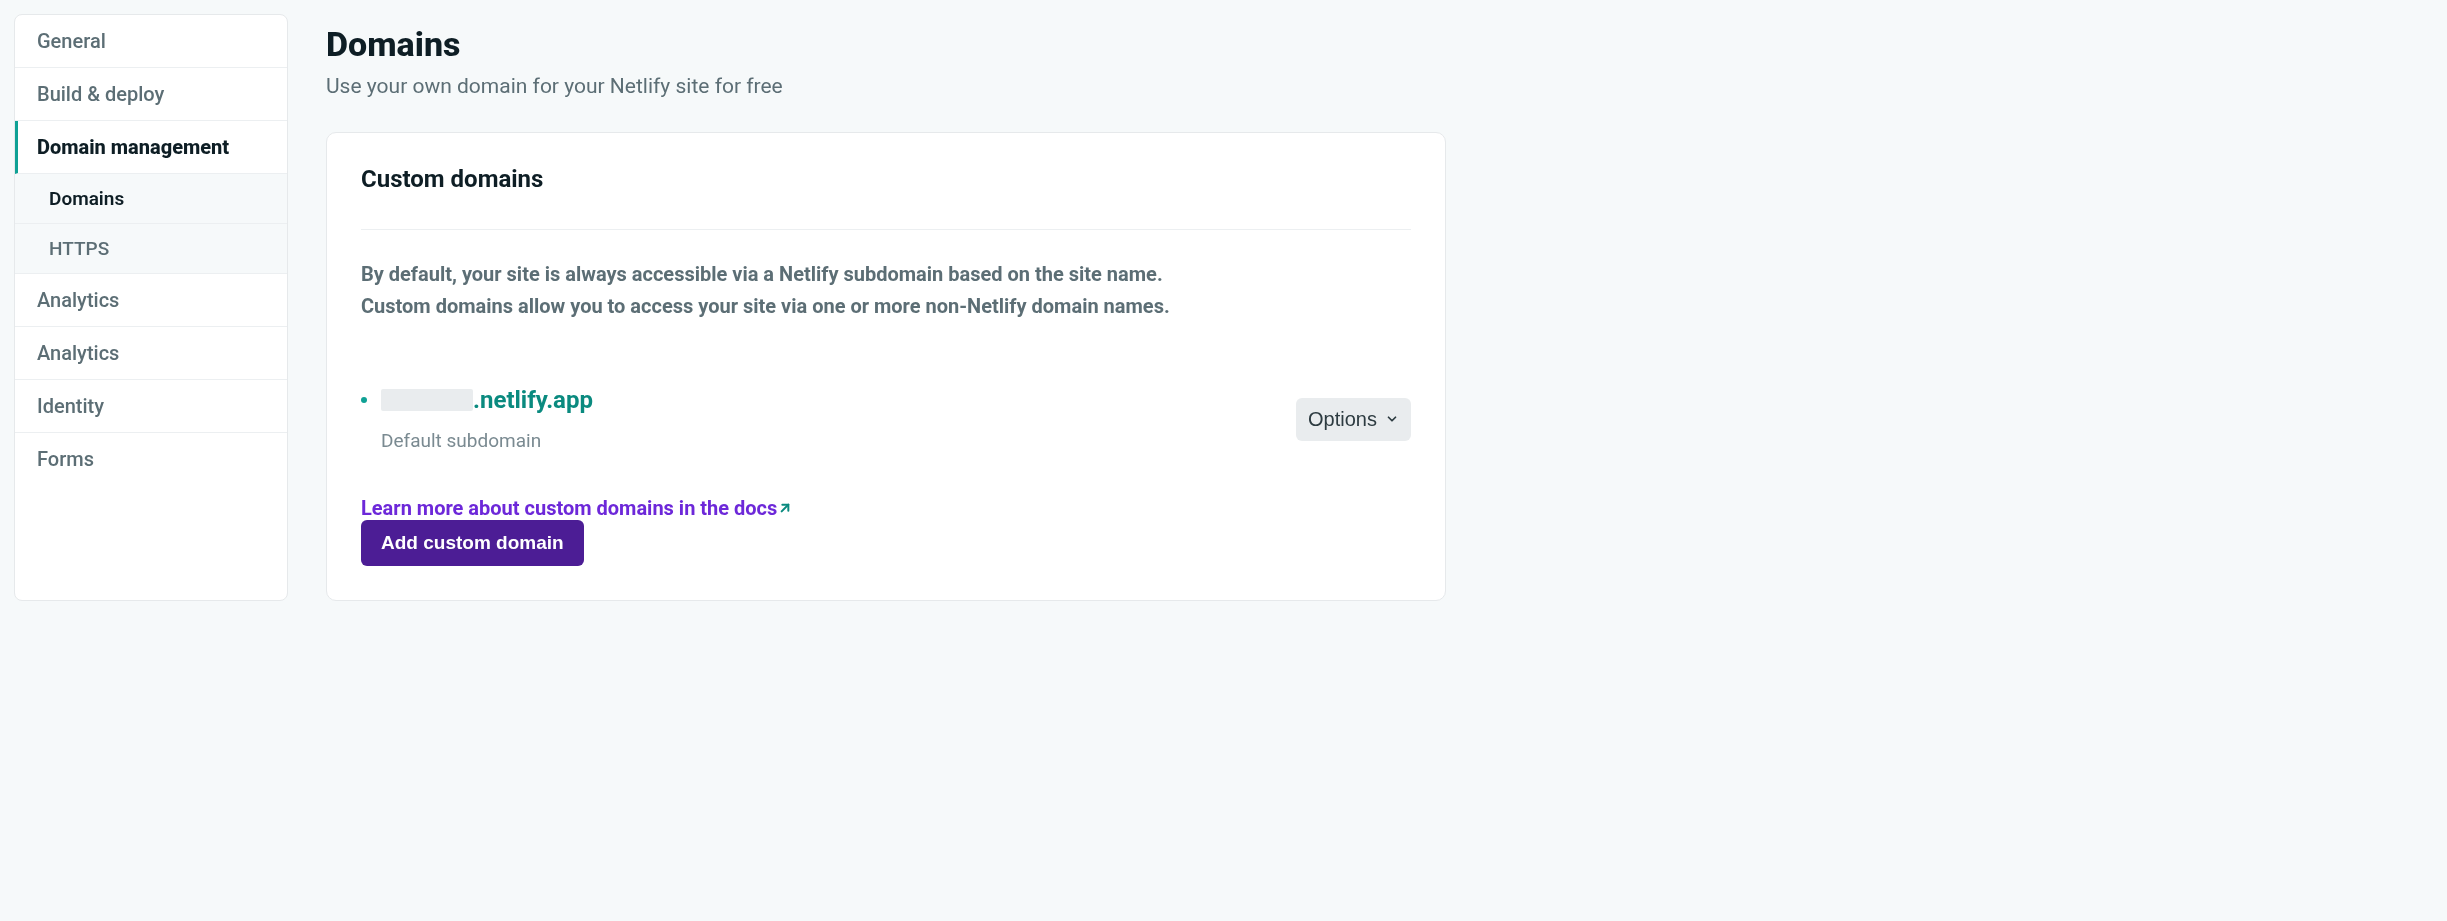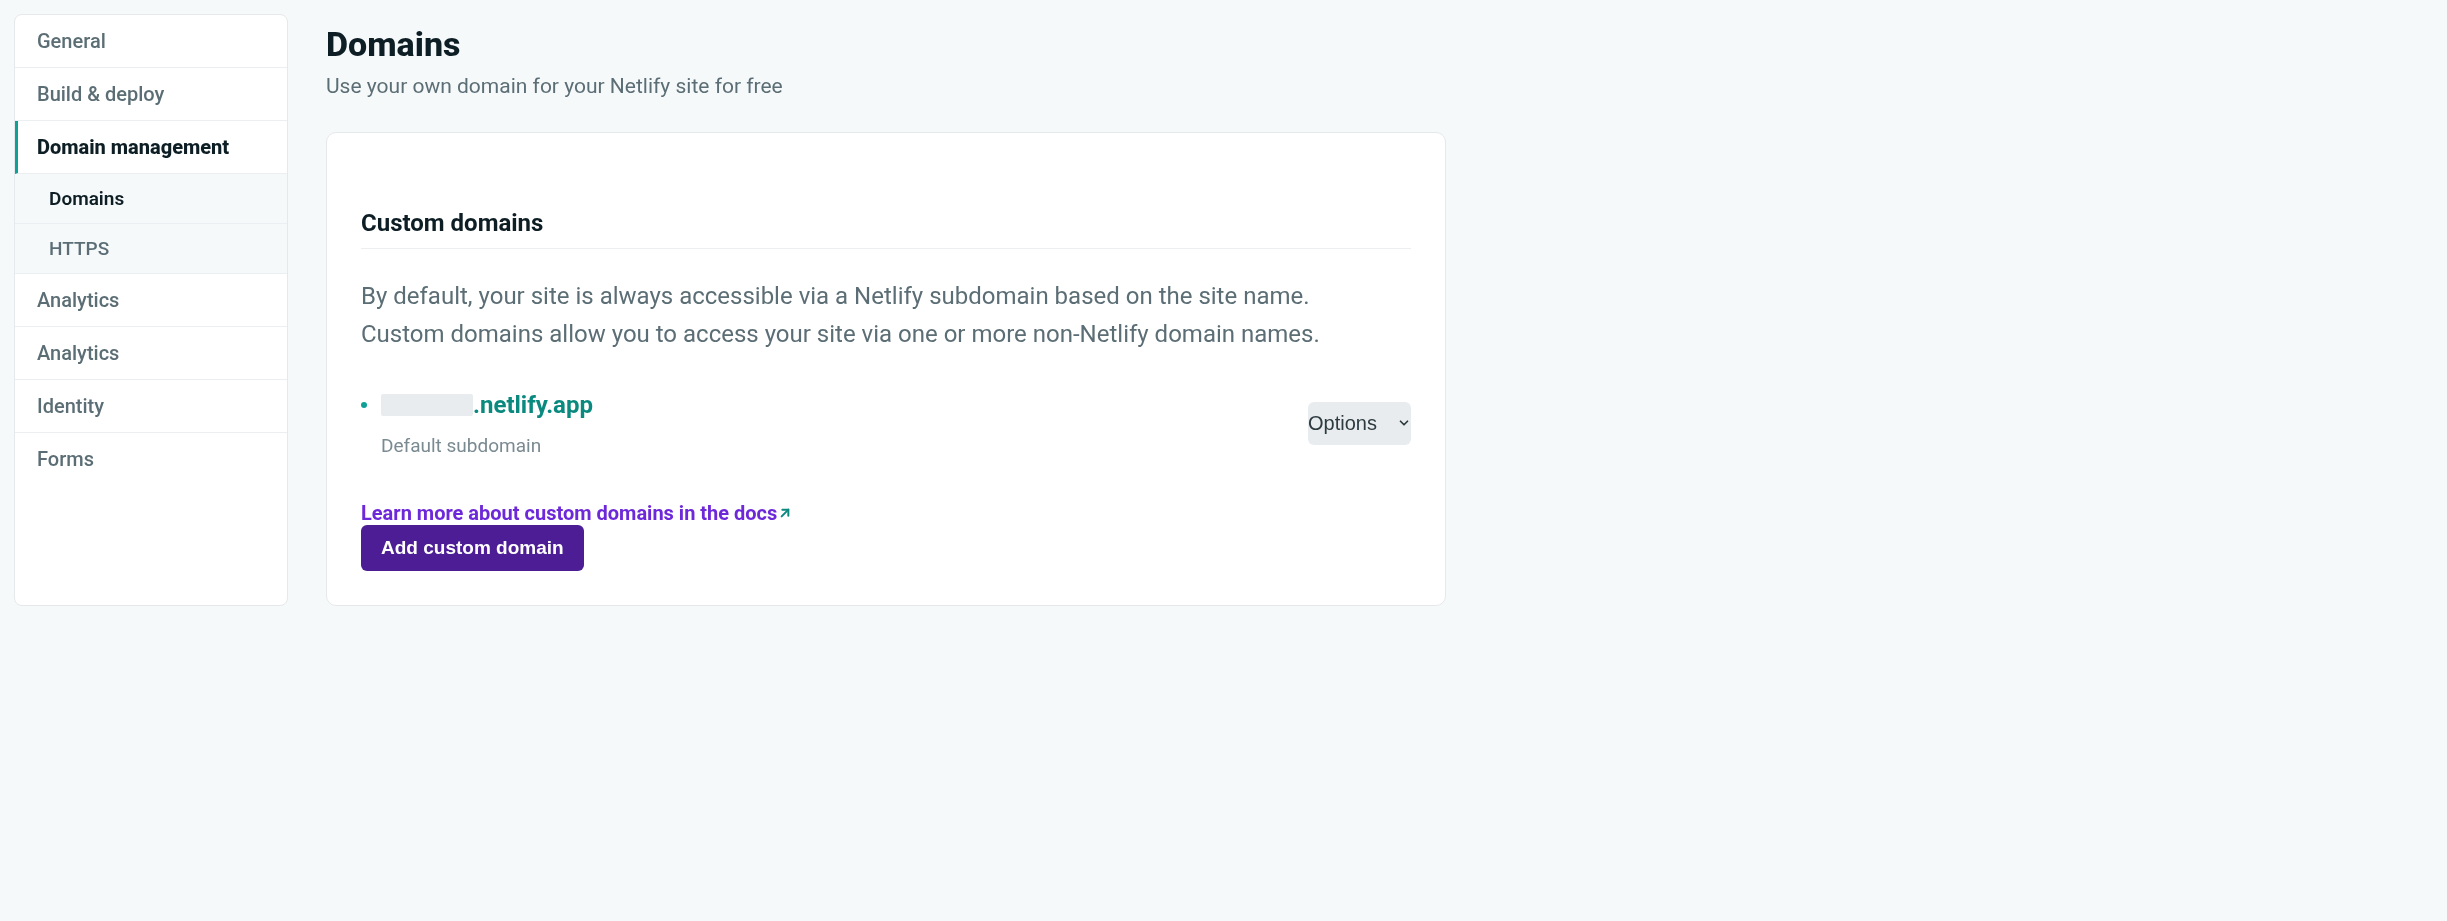--- a/index.html
+++ b/index.html
@@ -78,30 +78,30 @@
   .card {
     background: #fff;
     border: 1px solid #e6e9eb;
     border-radius: 10px;
     padding: 32px 34px 34px 34px;
   }
   .card-title {
     font-size: 24px;
     font-weight: 700;
     color: #0e1e25;
-    padding-bottom: 11px;
+    padding-bottom: 36px;
     border-bottom: 1px solid #eceff1;
     margin-bottom: 28px;
-    margin-top: 44px;
   }
   .card-desc {
-    font-size: 24px;
+    font-size: 20px;
     color: #5c6e75;
     line-height: 1.6;
-    margin-bottom: 37px;
+    margin-bottom: 64px;
+    font-weight: bold;
   }
   .domain-row {
     display: flex;
     align-items: center;
     justify-content: space-between;
     margin-bottom: 44px;
   }
   .domain-left {
     display: flex;
     align-items: flex-start;
@@ -137,28 +137,28 @@
   .domain-sub {
     font-size: 19px;
     color: #7a8a91;
     margin-top: 14px;
     margin-left: 0;
   }
   .options-btn {
     background: #e9ecee;
     border: none;
     border-radius: 6px;
-    padding: 10px 0;
+    padding: 10px 12px;
     font-size: 20px;
     font-weight: 500;
     color: #2d3b41;
     cursor: pointer;
     display: inline-flex;
     align-items: center;
-    gap: 20px;
+    gap: 8px;
   }
   .chev {
     display: inline-block;
   }
   .learn-link {
     display: inline-flex;
     align-items: center;
     color: #6d28d9;
     font-size: 20px;
     font-weight: 700;

